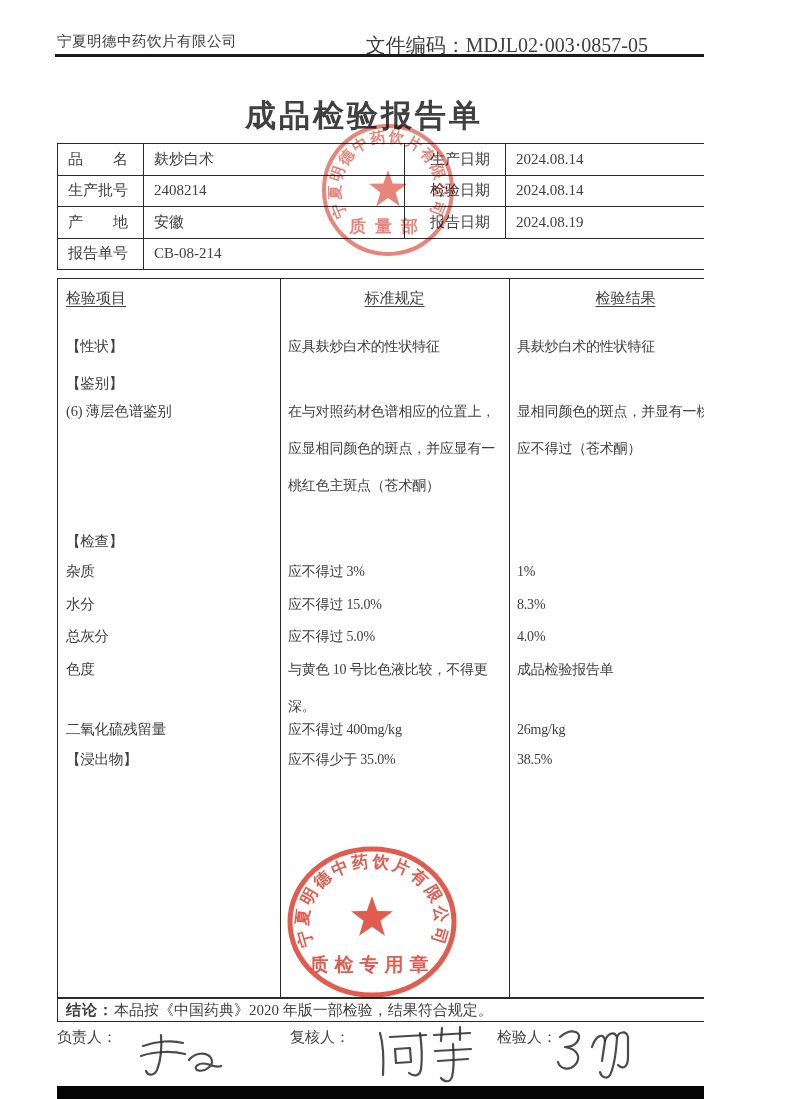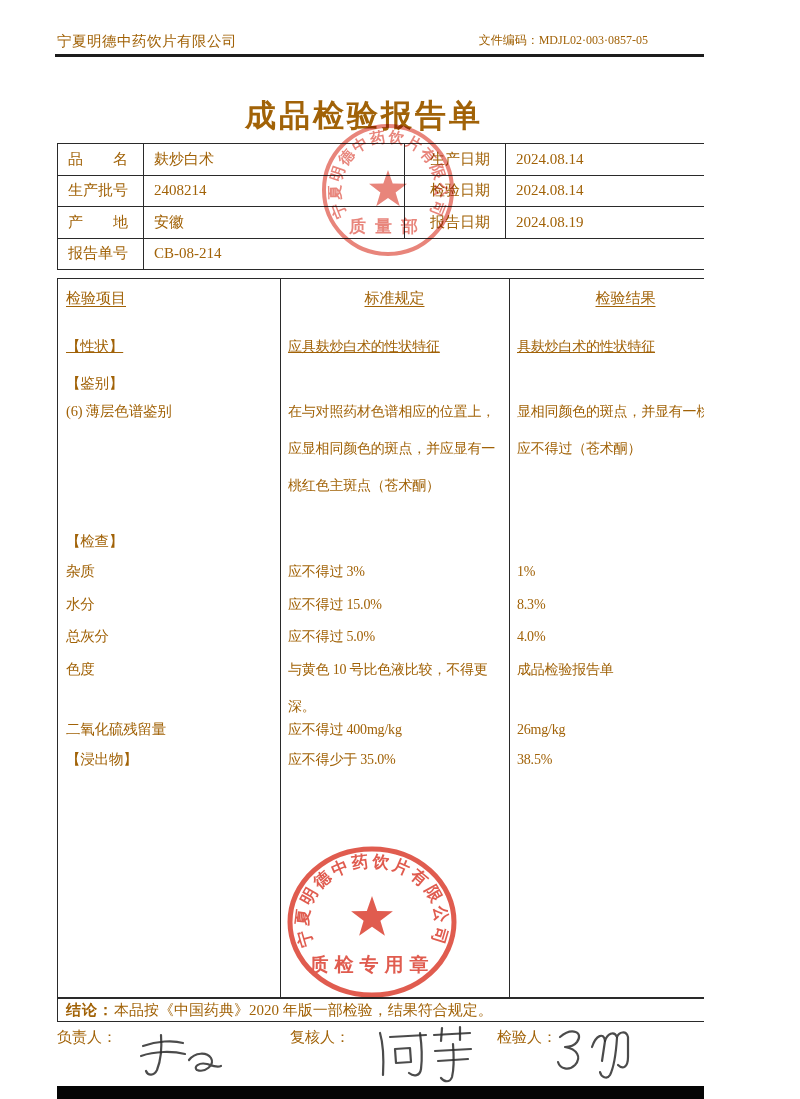--- a/index.html
+++ b/index.html
@@ -1,21 +1,21 @@
 <!DOCTYPE html>
 <html><head>
 <meta charset="utf-8">
 <style>
   html,body{margin:0;padding:0;background:#fff;}
   .page{position:relative;width:704px;height:1099px;background:#ffffff;overflow:hidden;
-        font-family:"Liberation Serif","DejaVu Serif",serif;color:#a16207;}
+        font-family:"Liberation Serif","DejaVu Serif",serif;color:#404040;}
   .abs{position:absolute;}
   
   .hdr-company{top:32px;left:57px;font-size:14.5px;letter-spacing:0.5px;}
-  .hdr-code{top:32px;right:56px;font-size:12px;font-family:Liberation Serif, serif;}
+  .hdr-code{top:32px;right:56px;font-size:20px;font-family:Liberation Serif, serif;}
   .hdr-rule{top:54px;left:55px;width:690px;height:3px;background:#1c1c1c;}
   
   .title{top:95px;left:0;width:100%;text-align:center;font-size:31px;font-weight:bold;letter-spacing:3px;margin-left:12px;}
   
   table.info{position:absolute;top:143px;left:57px;width:686px;border-collapse:collapse;
              font-size:15px;table-layout:fixed;}
   table.info td{border:1.6px solid #2a2a2a;height:30.5px;padding:0 0 0 10px;vertical-align:middle;}
   td.c1{width:75px;}
   td.c2{width:250px;}
   td.c3{width:90px;text-align:center;padding-left:0;}
@@ -80,21 +80,21 @@
     </table>
 
   <div class="abs spec-box">
     <div class="vline" style="left:222px;"></div>
     <div class="vline" style="left:451px;"></div>
 
     <div class="spec-hdr" style="left:8px;"><span>检验项目</span></div>
     <div class="spec-hdr" style="left:222px;width:229px;text-align:center;"><span>标准规定</span></div>
     <div class="spec-hdr" style="left:451px;width:233px;text-align:center;"><span>检验结果</span></div>
 
-    <div class="spec-row" style="top:49px;text-decoration:underline;">
+    <div class="spec-row" style="top:49px;">
       <div class="cell">
           <div class="ln item-ln">【性状】</div>
         </div>
       <div class="cell">
           <div class="ln">应具麸炒白术的性状特征</div>
         </div>
       <div class="cell">
           <div class="ln">具麸炒白术的性状特征</div>
         </div>
     </div>

